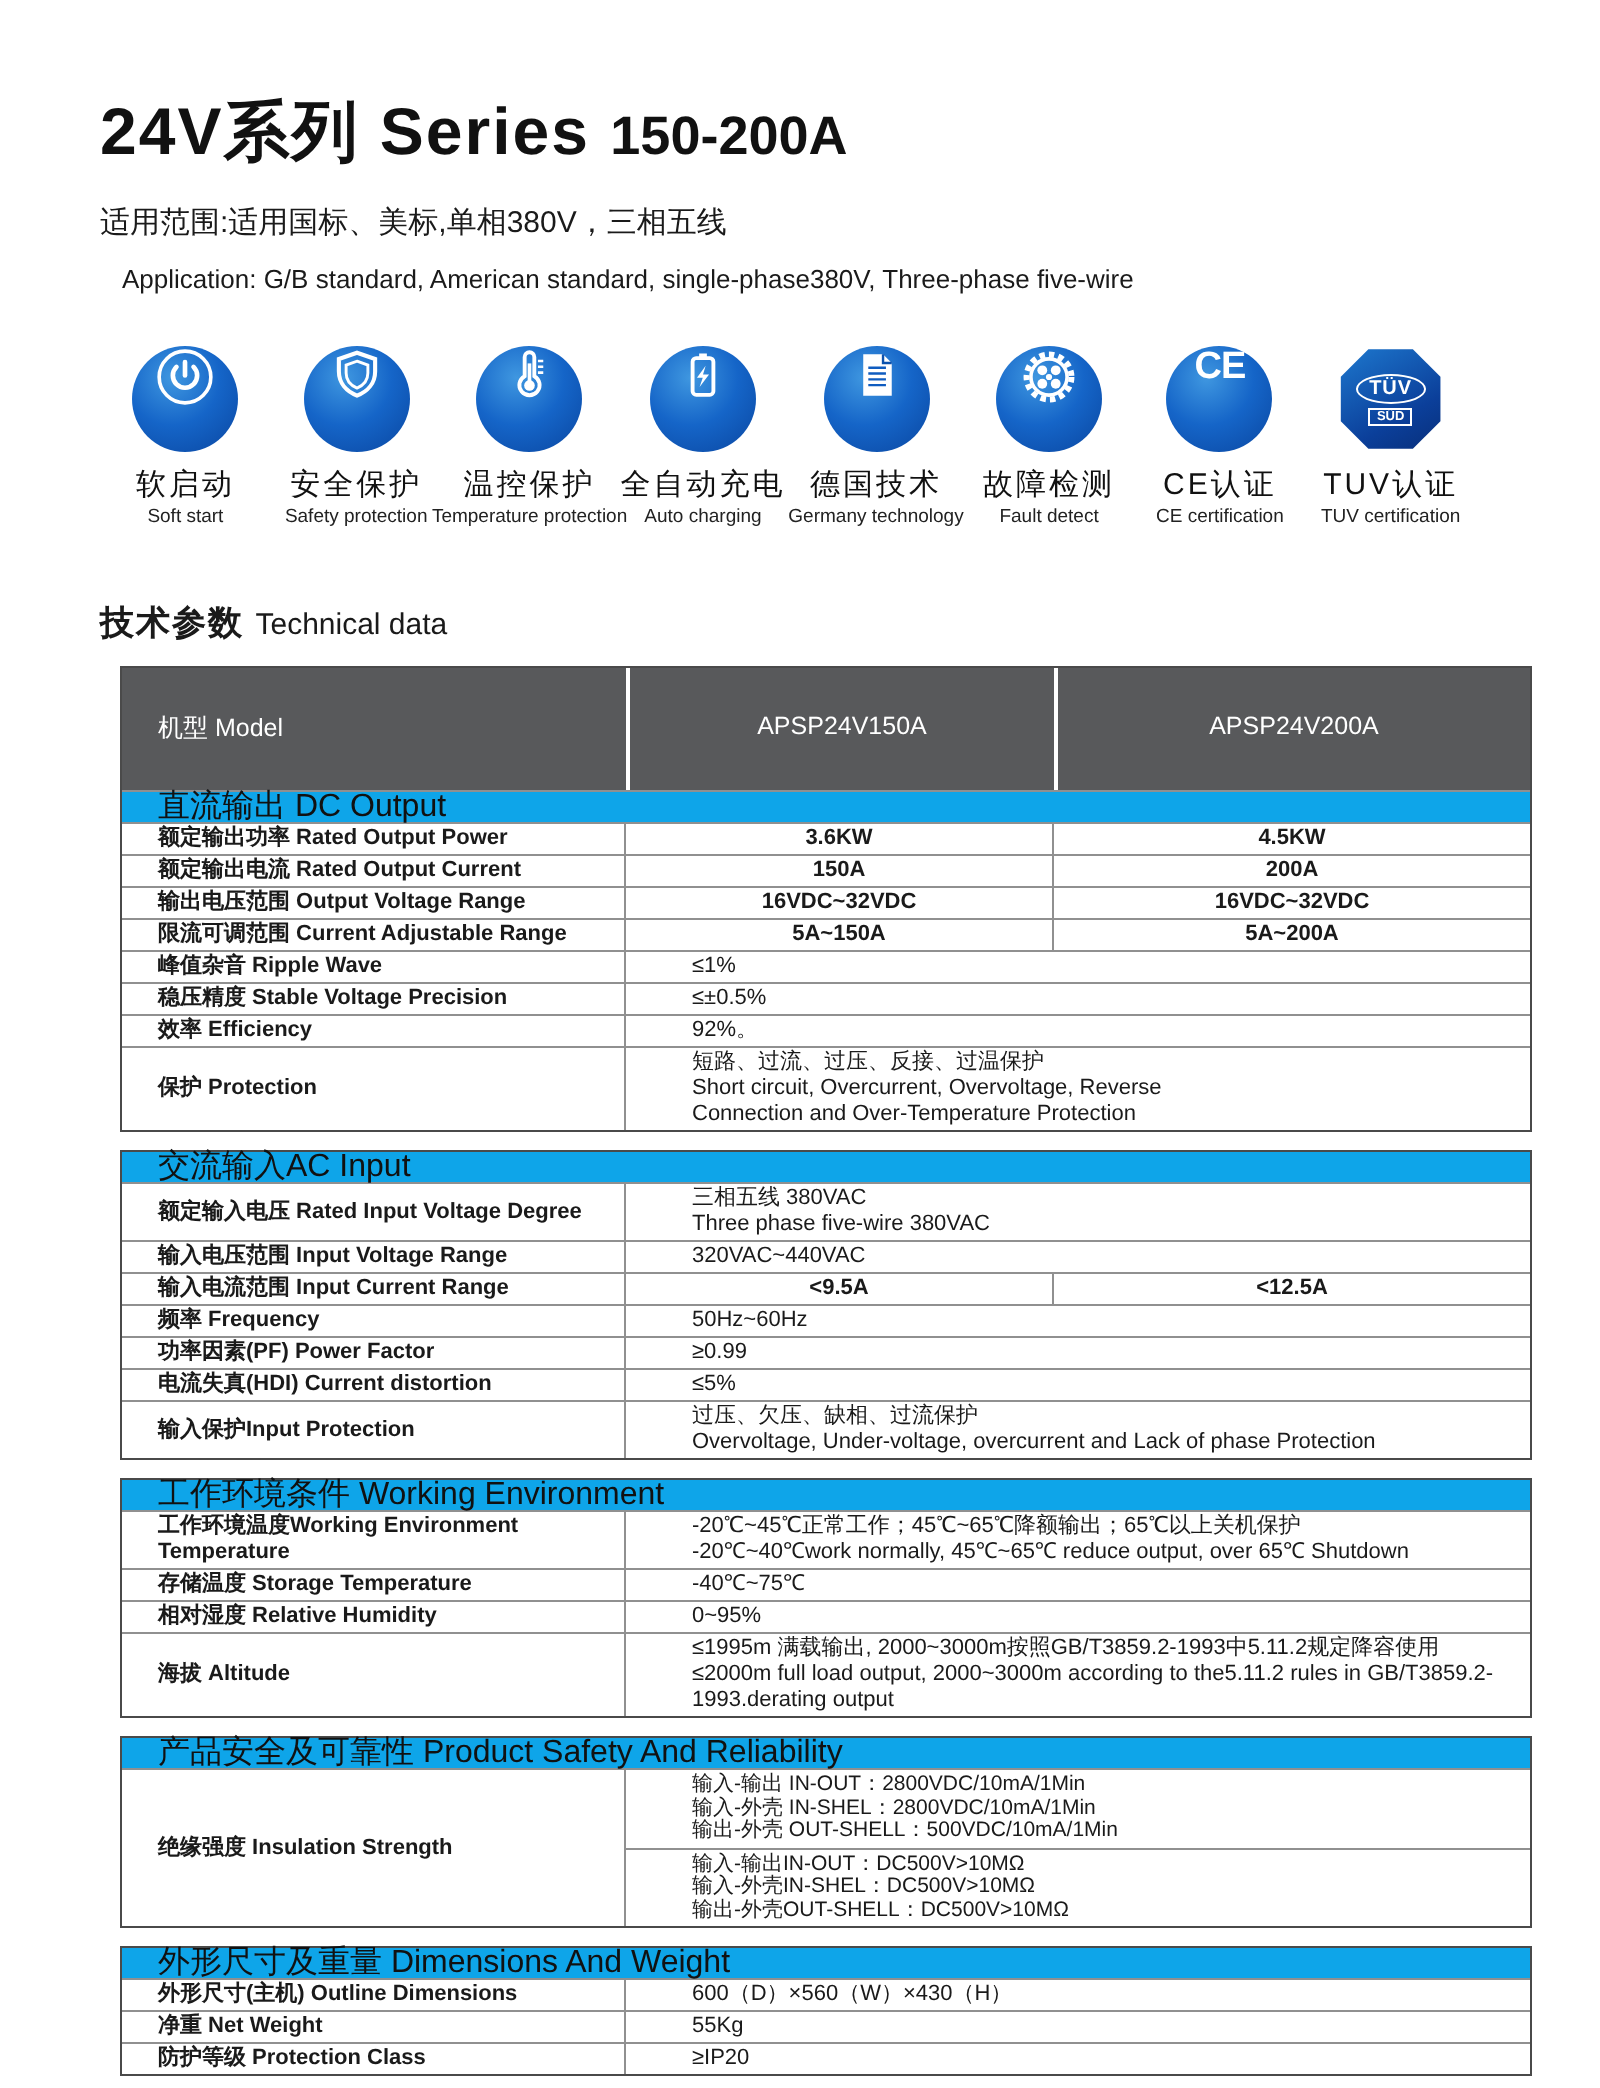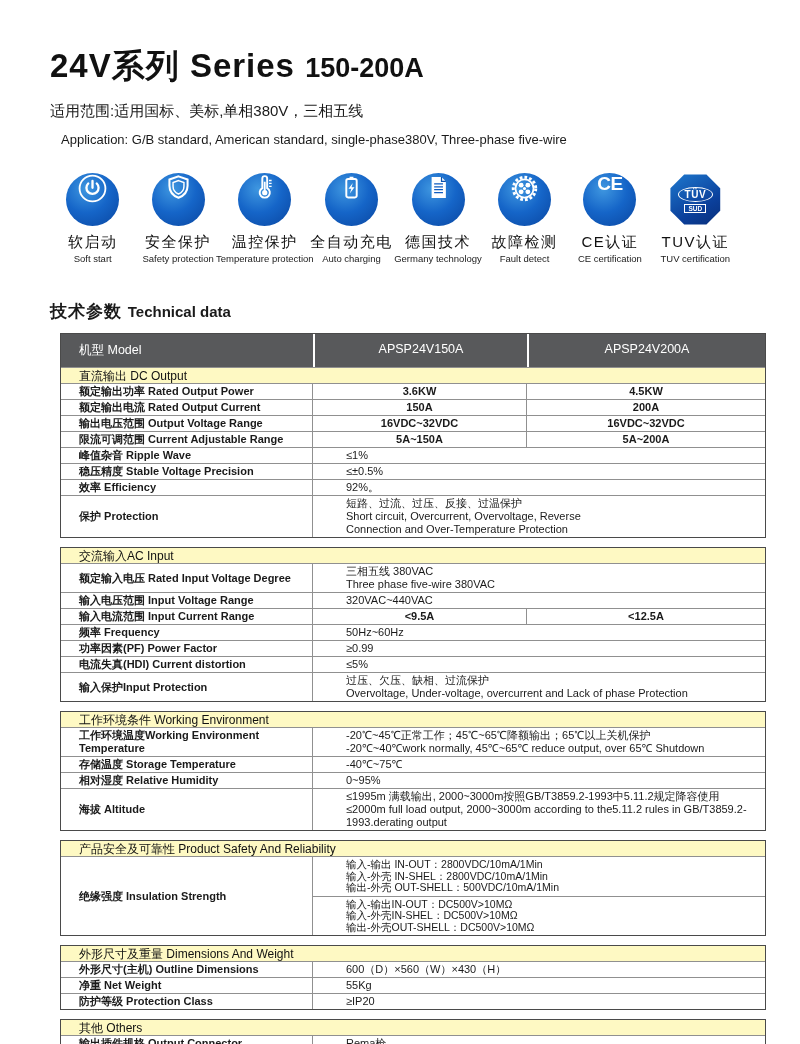--- a/index.html
+++ b/index.html
@@ -32,30 +32,30 @@
     display:flex; flex-direction:column; align-items:center; justify-content:center;
   }
   .tuvoval { border:1.5px solid #fff; border-radius:50%; padding:1px 6px; color:#fff; font-weight:700; font-size:10px; letter-spacing:.5px; line-height:11px; }
   .tuvsud { color:#fff; font-size:6.5px; line-height:7px; border:1px solid #fff; padding:0 3px; margin-top:2px; font-weight:700; }
   .cetext { color:#fff; font-weight:700; font-size:19px; letter-spacing:-.5px; }
   .fcn { margin-top:7px; font-size:15px; white-space:nowrap; letter-spacing:1.5px; color:#111;text-align:center; }
   .fen { margin-top:1px; font-size:9.5px; white-space:nowrap; color:#222; }
 
   
   h2 { margin:36px 0 10px; font-size:17px; font-weight:700; letter-spacing:1px; }
-  h2 .h2en { font-weight:700; font-size:15px; letter-spacing:0; }
+  h2 .h2en { font-weight:400; font-size:15px; letter-spacing:0; }
 
   
   #tables { margin-left:10px; }
   .tbl { width:706px; border:1px solid #4a4a4a; margin-bottom:9px; background:#fff; }
   .thead-row { display:grid; grid-template-columns:252px 214px 1fr; background:#58595b; color:#fff; font-size:12.5px; }
-  .hcell { padding:8px 0; }
+  .hcell { padding:22px 0; }
   .hlabel { padding-left:18px; }
   .hval { text-align:center; border-left:2px solid #fff; }
-  .sec-row { background:#fef9c3; padding:2px 0 1px 18px; font-size:12px; line-height:12px; border-top:1px solid #909090; color:#111; }
+  .sec-row { background:#0ea5e9; padding:2px 0 1px 18px; font-size:16px; line-height:12px; border-top:1px solid #909090; color:#111; }
   .tbl > .sec-row:first-child { border-top:0; }
   .row { display:grid; grid-template-columns:252px 214px 1fr; border-top:1px solid #909090; font-size:11px; min-height:15px; }
   .cell { display:flex; align-items:center; padding:1px 4px; line-height:13px;font-weight:bold; }
   .lbl { padding-left:18px; border-right:1px solid #909090; }
   .val { justify-content:center; text-align:center; }
   .vborder { border-right:1px solid #909090; }
   .vspan { grid-column:2/4; padding:1px 6px 1px 33px; line-height:13px; display:flex; flex-direction:column; justify-content:center; }
   .vstack { grid-column:2/4; display:flex; flex-direction:column; }
   .vgroup { padding:2px 6px 2px 33px; font-size:10.5px; line-height:11.5px; }
   .vgroup + .vgroup { border-top:1px solid #909090; }

